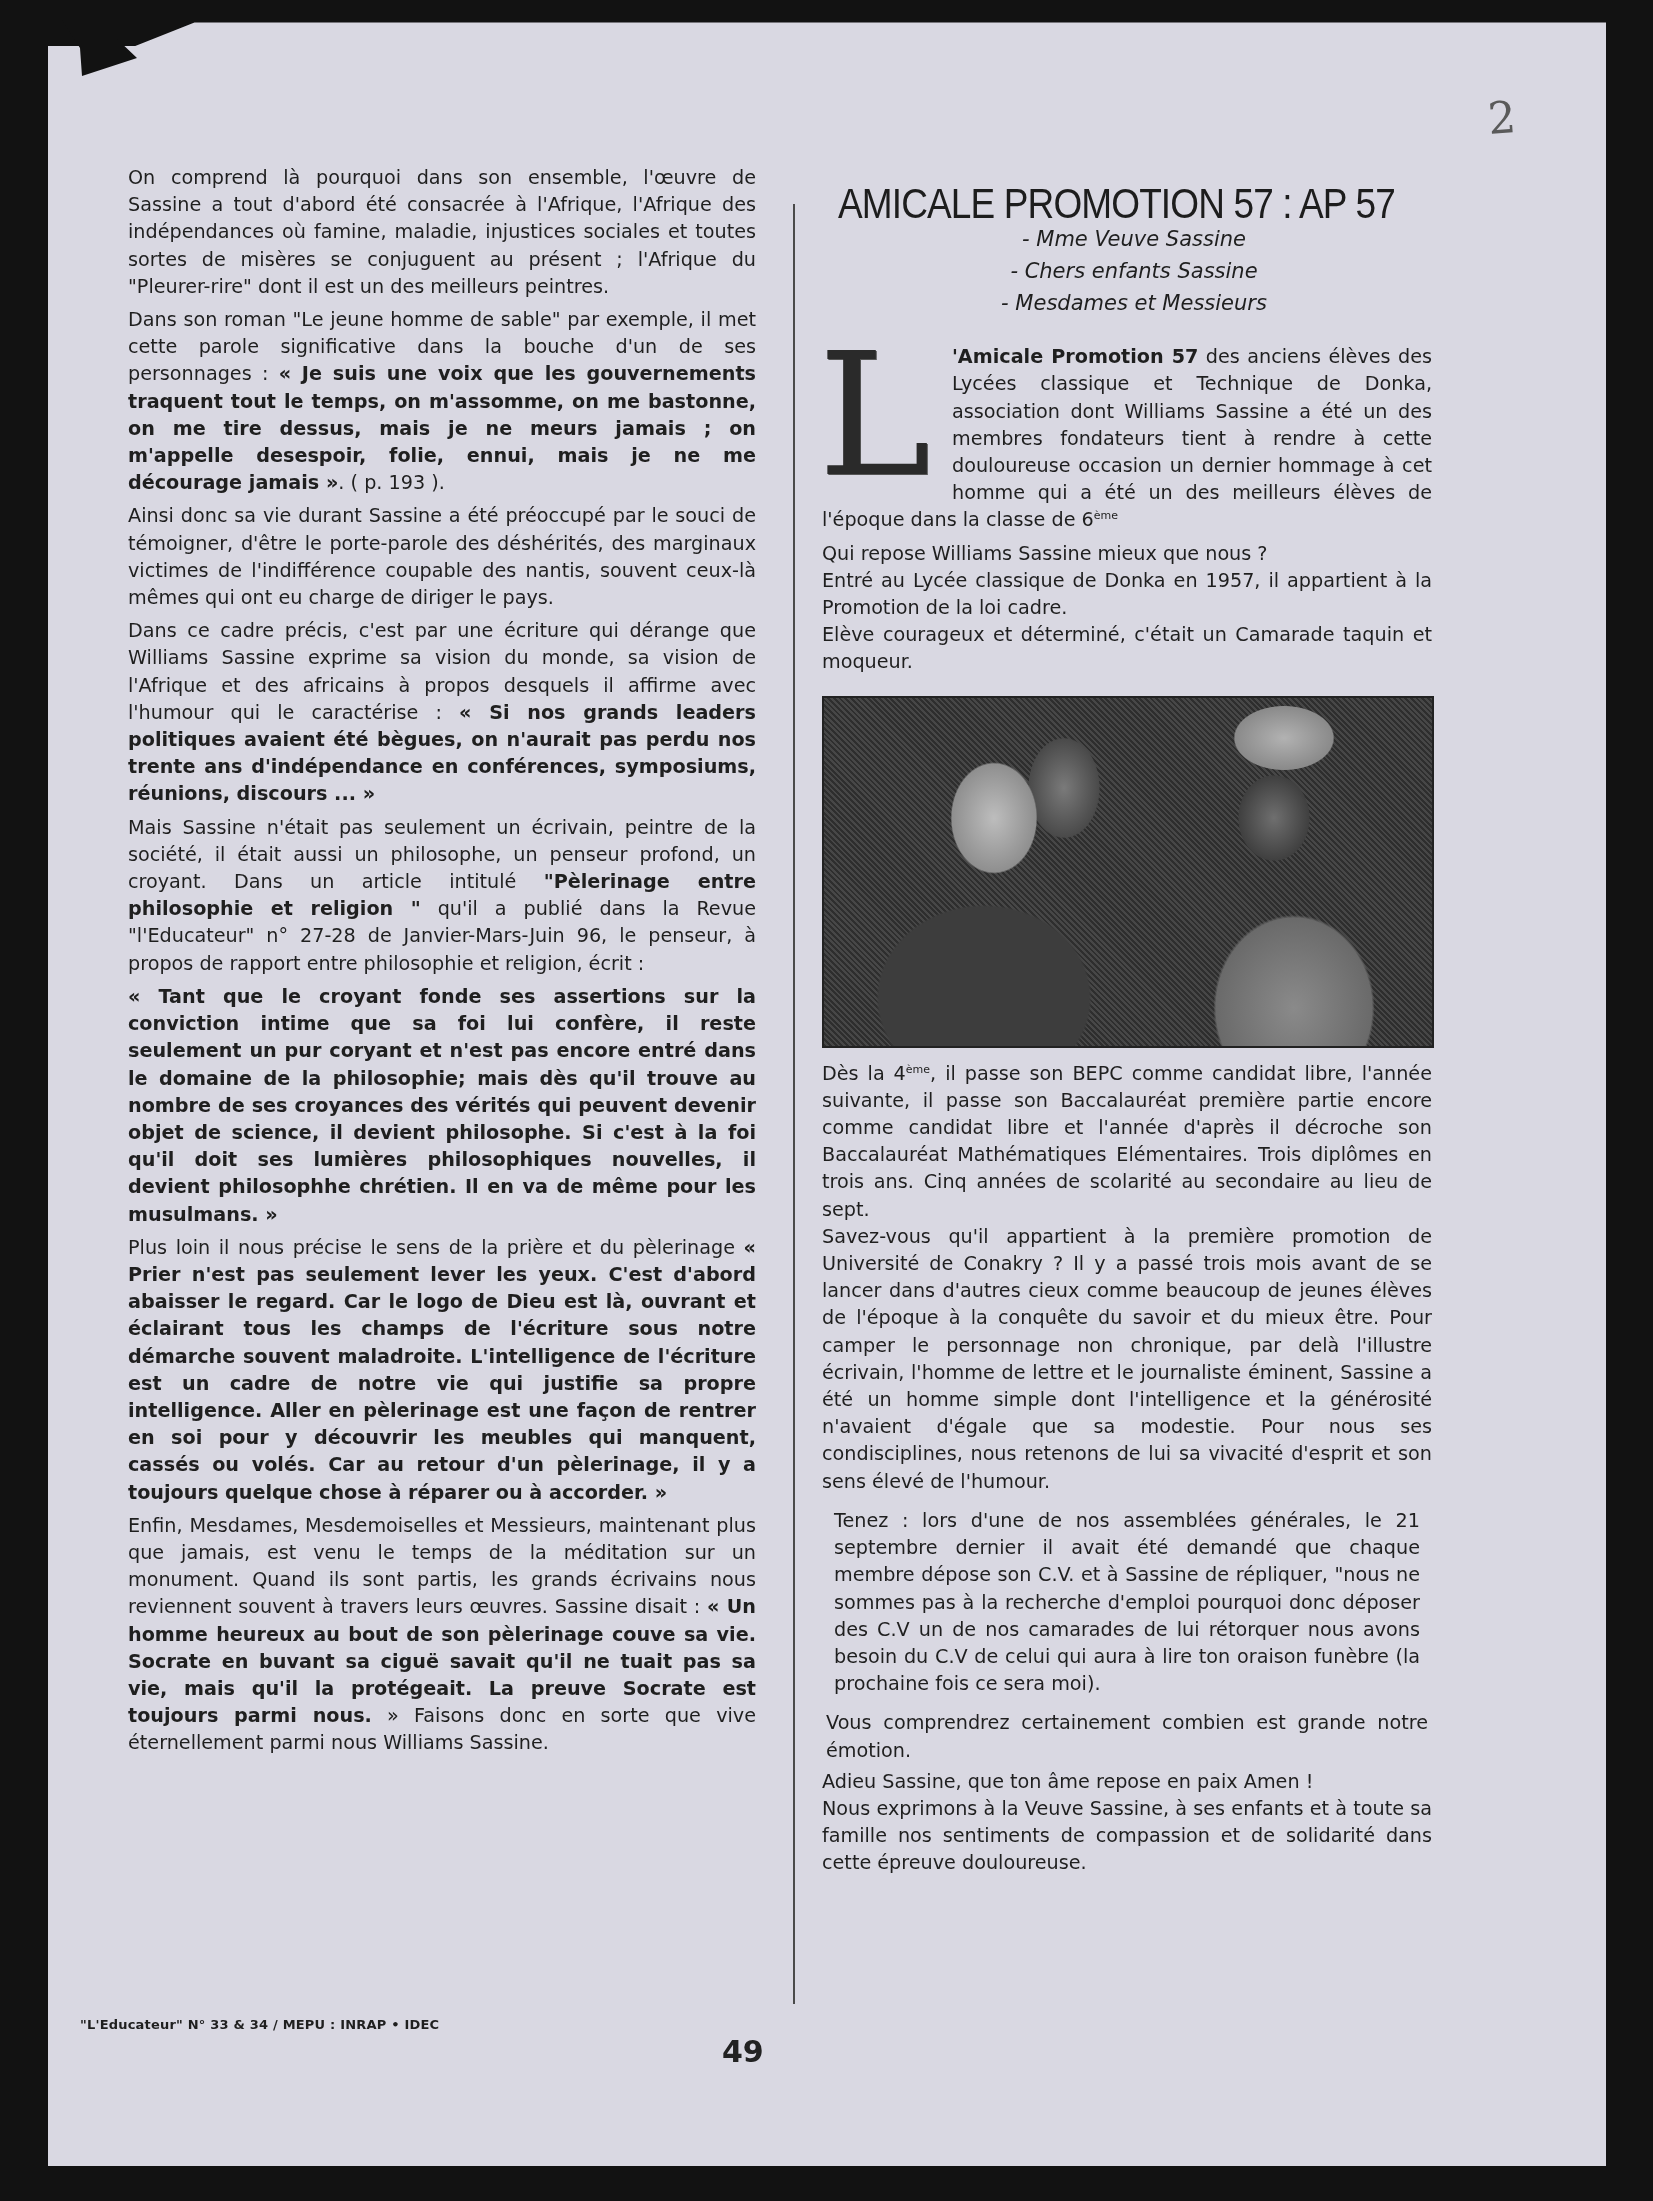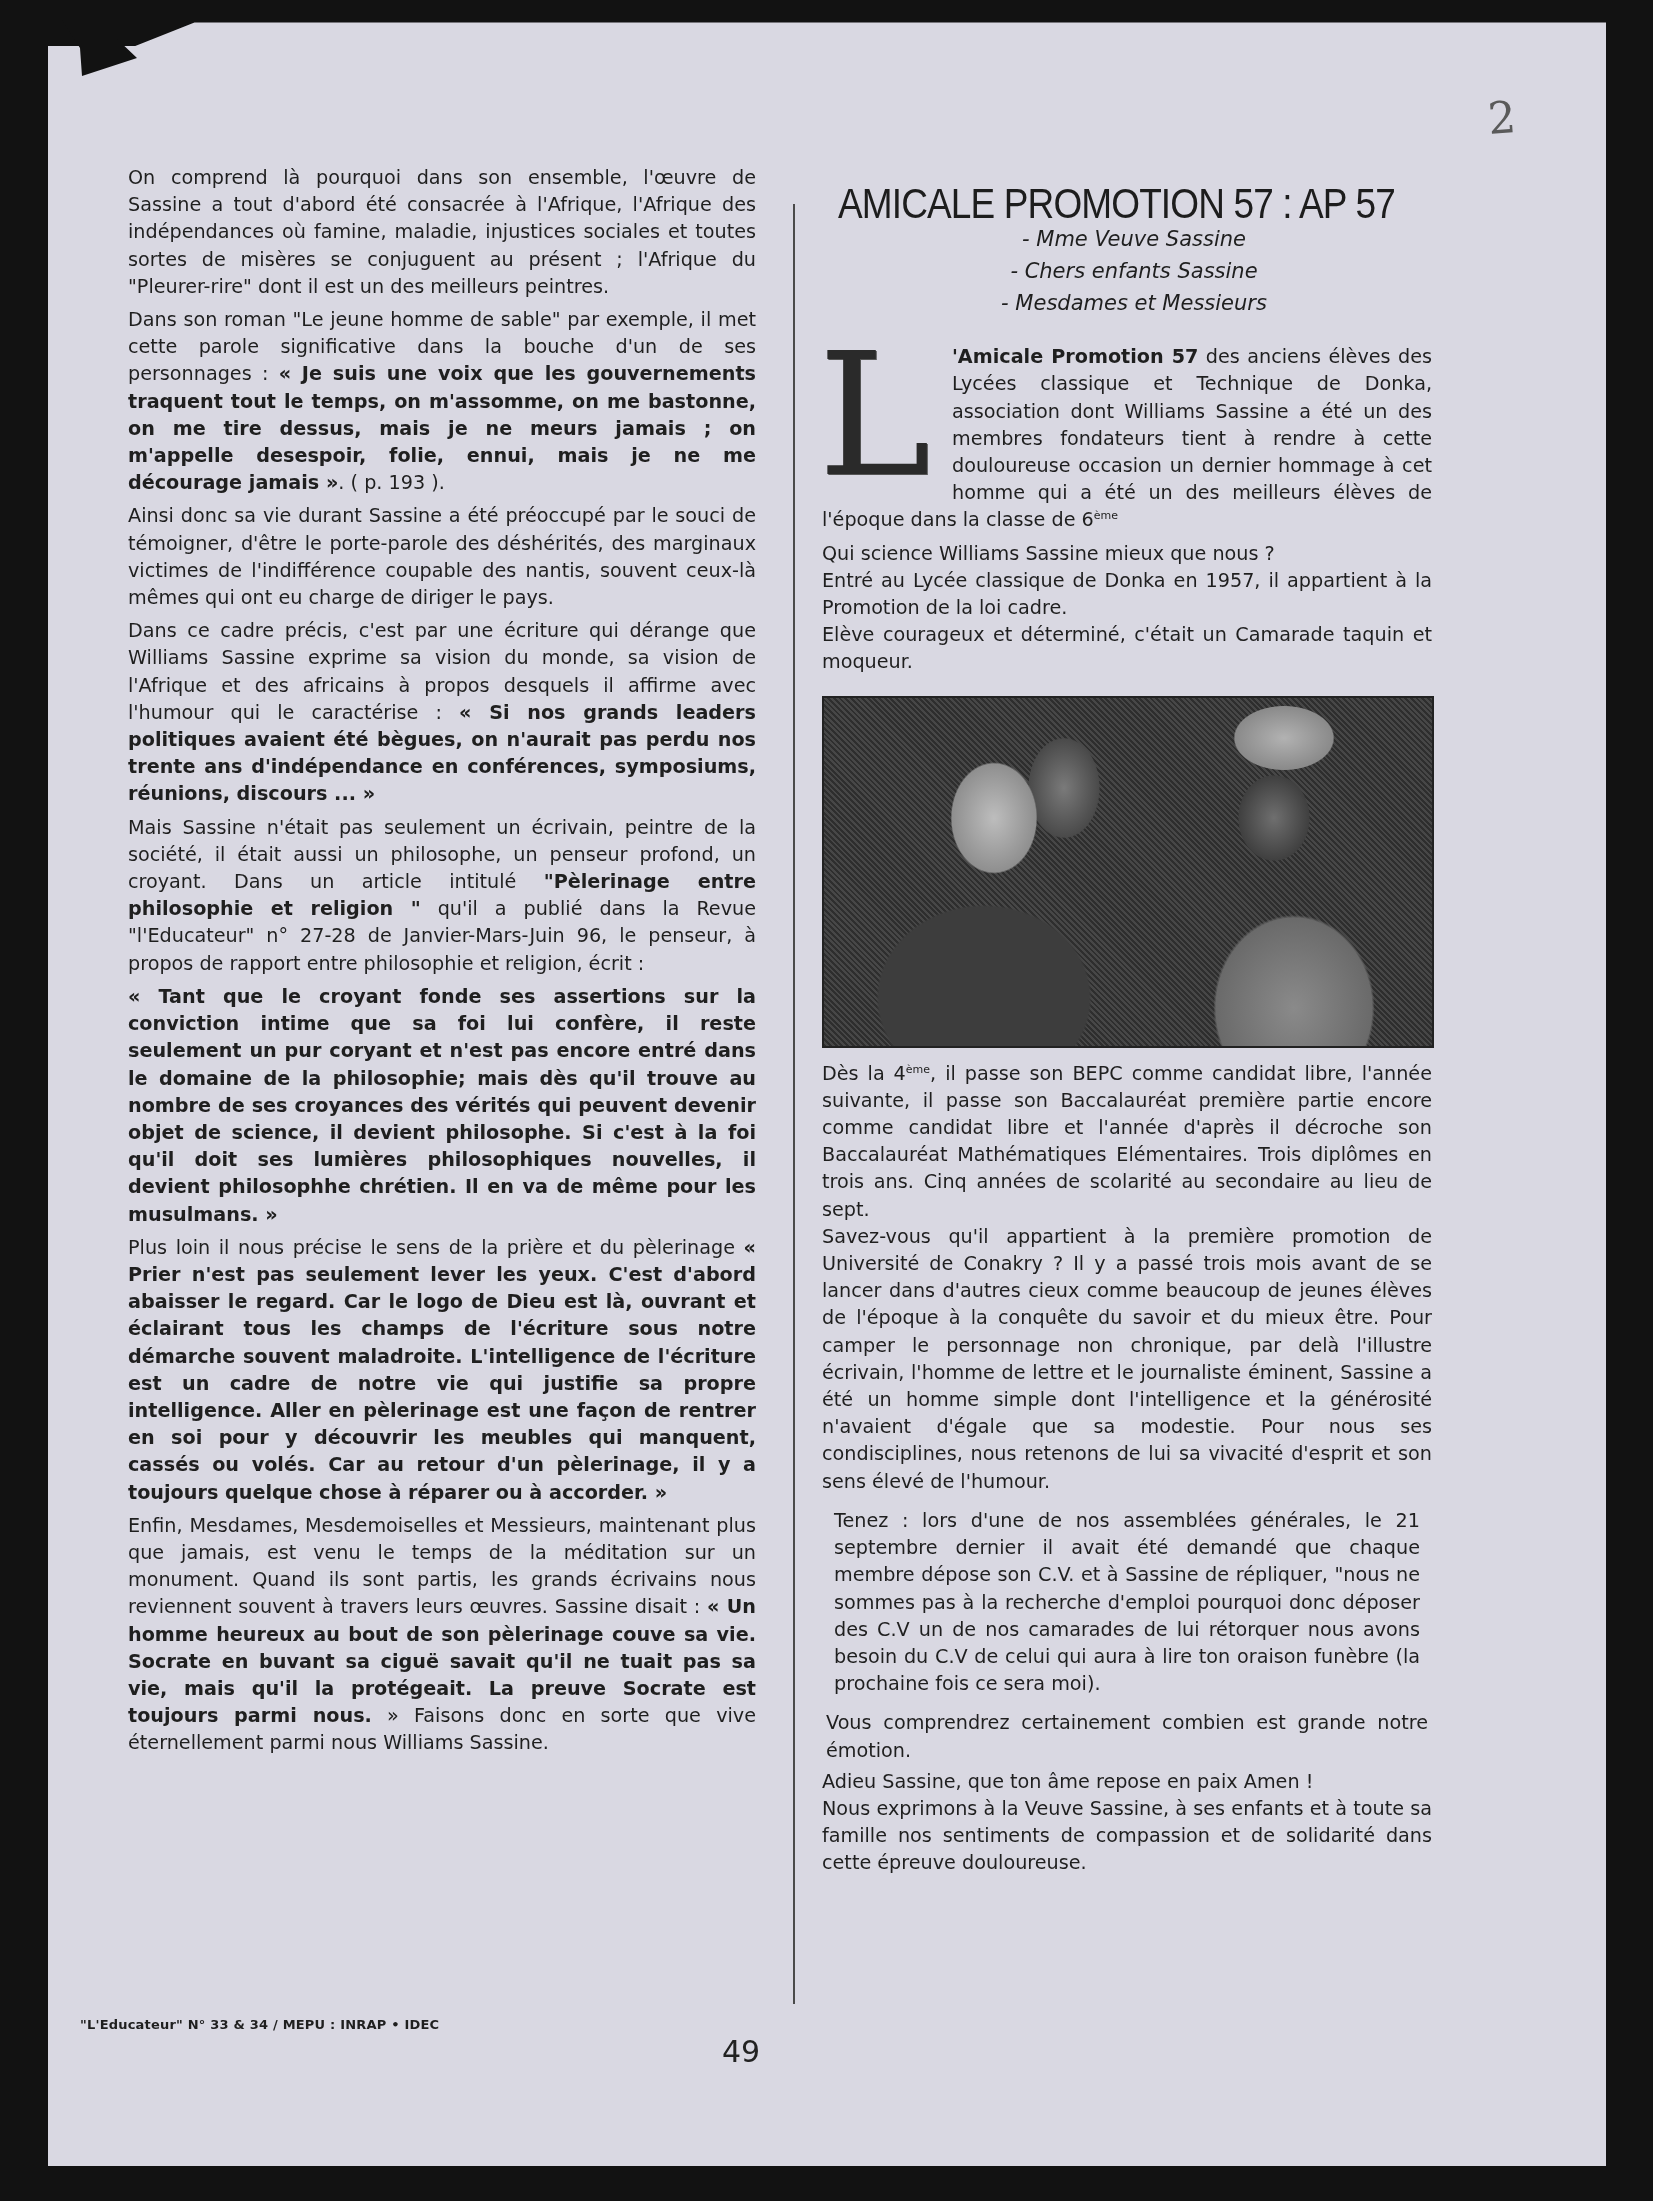--- a/index.html
+++ b/index.html
@@ -49,21 +49,21 @@
       radial-gradient(ellipse 50px 60px at 450px 120px, #6f6f6f 0%, #404040 70%, transparent 72%),
       radial-gradient(ellipse 70px 45px at 460px 40px, #b2b2b2 0%, #8a8a8a 70%, transparent 72%),
       radial-gradient(ellipse 130px 150px at 470px 310px, #8a8a8a 0%, #6a6a6a 60%, transparent 62%),
       repeating-linear-gradient(45deg, #2e2e2e 0 2px, #474747 2px 4px);
     border:2px solid #222; box-sizing:border-box;
   }
   .footer-credit {
     position:absolute; left:80px; top:2017px; font-size:13px; font-weight:bold; letter-spacing:0.2px;
   }
   .page-number {
-    position:absolute; left:722px; top:2034px; font-size:30px; font-weight:normal; color:#222;
+    position:absolute; left:722px; top:2034px; font-size:30px; font-weight:bold; color:#222;
   }
   sup { font-size:11px; line-height:0; }
 </style>
 </head>
 <body>
 
 <div class="page"></div>
 <svg class="tear" viewBox="0 0 90 60">
   <path d="M10 2 L45 2 L85 40 L30 58 L28 30 Z" fill="#121212"></path>
 </svg>
@@ -83,21 +83,21 @@
 <div class="divider"></div>
 
 <div class="col col-right">
   <div class="title">AMICALE PROMOTION 57 :  AP 57</div>
   <div class="salutations">
     <div>- Mme Veuve Sassine</div>
     <div>- Chers enfants Sassine</div>
     <div>- Mesdames et Messieurs</div>
   </div>
   <p><span class="dropcap">L</span><span class="bold">'Amicale Promotion 57</span><span> des anciens élèves des Lycées classique et Technique de Donka, association dont Williams Sassine a été un des membres fondateurs tient à rendre à cette douloureuse occasion un dernier hommage à cet homme qui a été un des meilleurs élèves de l'époque dans la classe de 6</span><sup>ème</sup></p>
-  <p style="margin:0">Qui science Williams Sassine mieux que nous ?</p>
+  <p style="margin:0">Qui repose Williams Sassine mieux que nous ?</p>
   <p style="margin:0">Entré au Lycée classique de Donka en 1957, il appartient à la Promotion de la loi cadre.</p>
   <p style="margin:0">Elève courageux et déterminé, c'était un Camarade taquin et moqueur.</p>
   <div class="photo"></div>
   <p style="margin:0"><span>Dès la 4</span><sup>ème</sup><span>, il passe son BEPC comme candidat libre, l'année suivante, il passe son Baccalauréat première partie encore comme candidat libre et l'année d'après il décroche son Baccalauréat Mathématiques Elémentaires. Trois diplômes en trois ans. Cinq années de scolarité au secondaire au lieu de sept.</span></p>
   <p style="margin:0">Savez-vous qu'il appartient à la première promotion de Université de Conakry ? Il y a passé trois mois avant de se lancer dans d'autres cieux comme beaucoup de jeunes élèves de l'époque à la conquête du savoir et du mieux être. Pour camper le personnage non chronique, par delà l'illustre écrivain, l'homme de lettre et le journaliste éminent, Sassine a été un homme simple dont l'intelligence et la générosité n'avaient d'égale que sa modestie. Pour nous ses condisciplines, nous retenons de lui sa vivacité d'esprit et son sens élevé de l'humour.</p>
   <p style="margin:12px">Tenez : lors d'une de nos assemblées générales, le 21 septembre dernier il avait été demandé que chaque membre dépose son C.V. et à Sassine de répliquer, "nous ne sommes pas à la recherche d'emploi pourquoi donc déposer des C.V  un de nos camarades de lui rétorquer nous avons besoin du C.V de celui qui aura à lire ton oraison funèbre (la prochaine fois ce sera moi).</p>
   <p style="margin:4px">Vous comprendrez certainement combien est grande notre émotion.</p>
   <p style="margin:0;text-align:left">Adieu Sassine, que ton âme repose en paix Amen !</p>
   <p style="margin:0">Nous exprimons à la Veuve Sassine, à ses enfants et à toute sa famille nos sentiments de compassion et de solidarité dans cette épreuve douloureuse.</p>
 </div>

